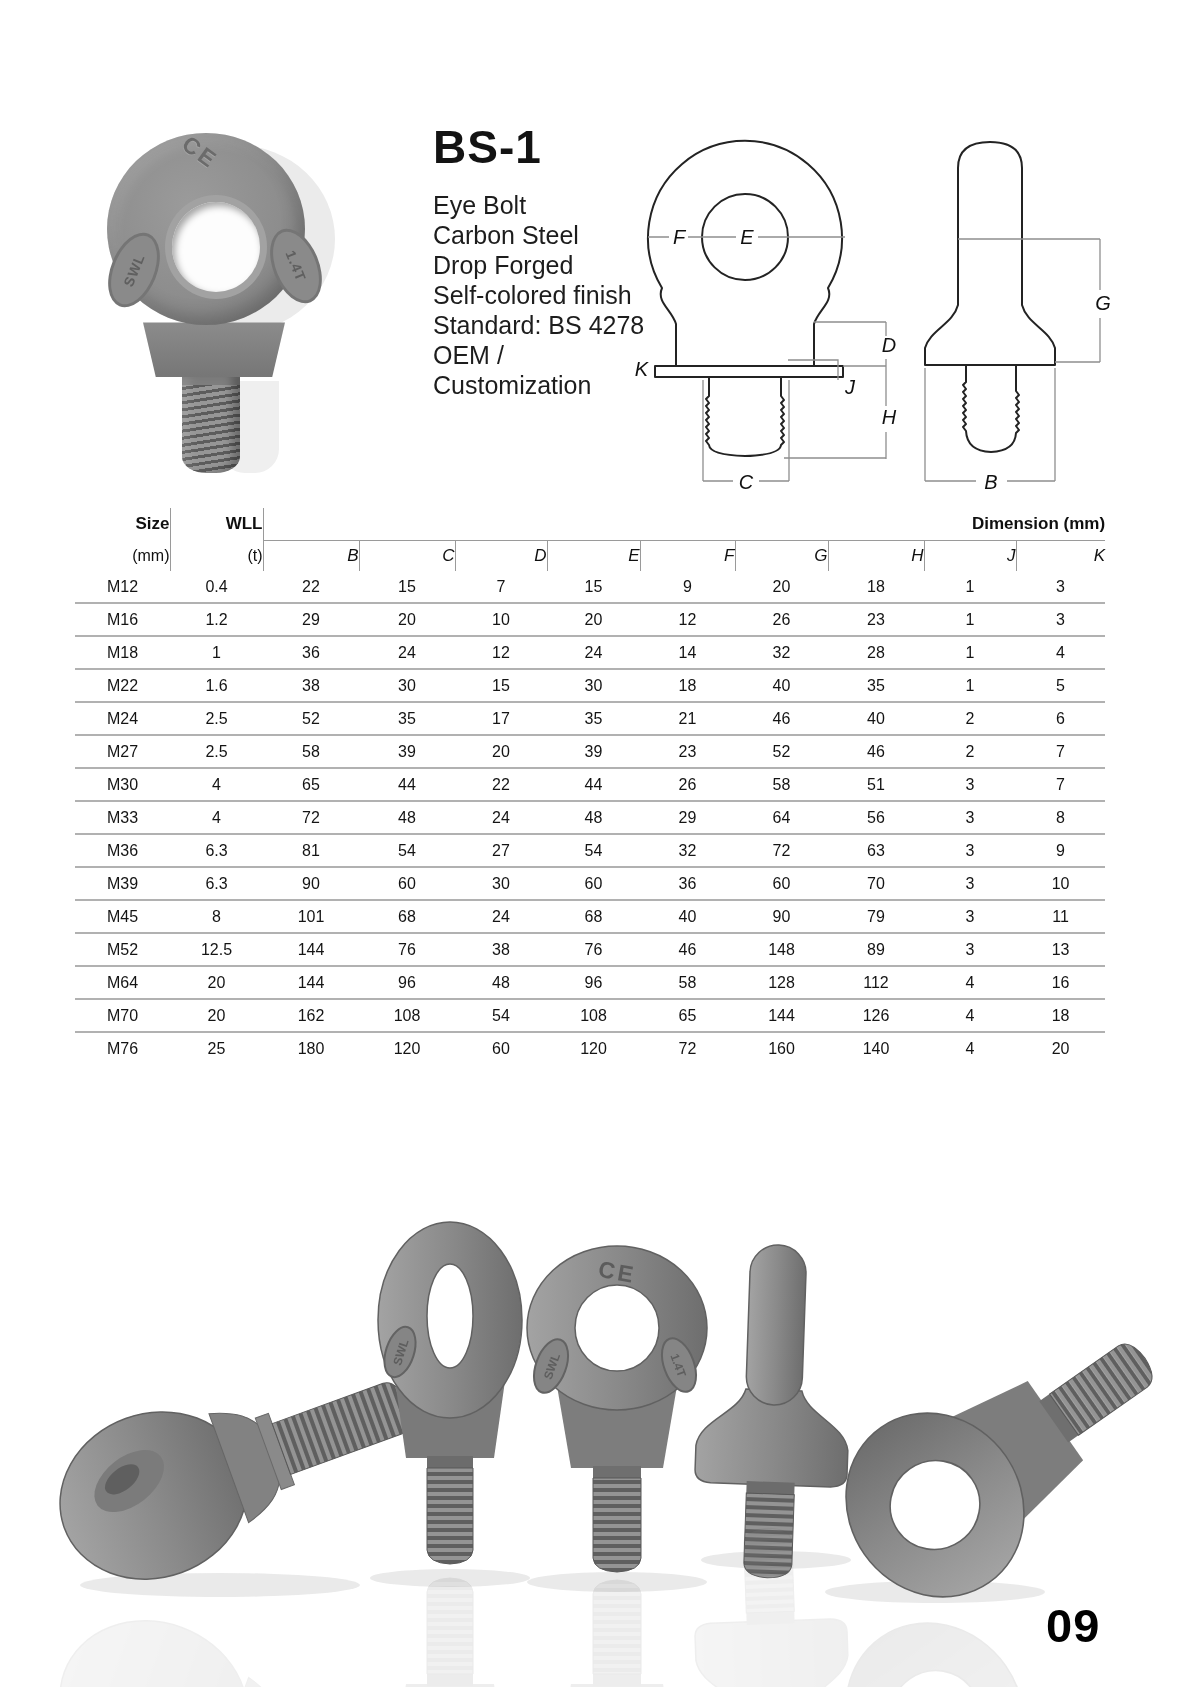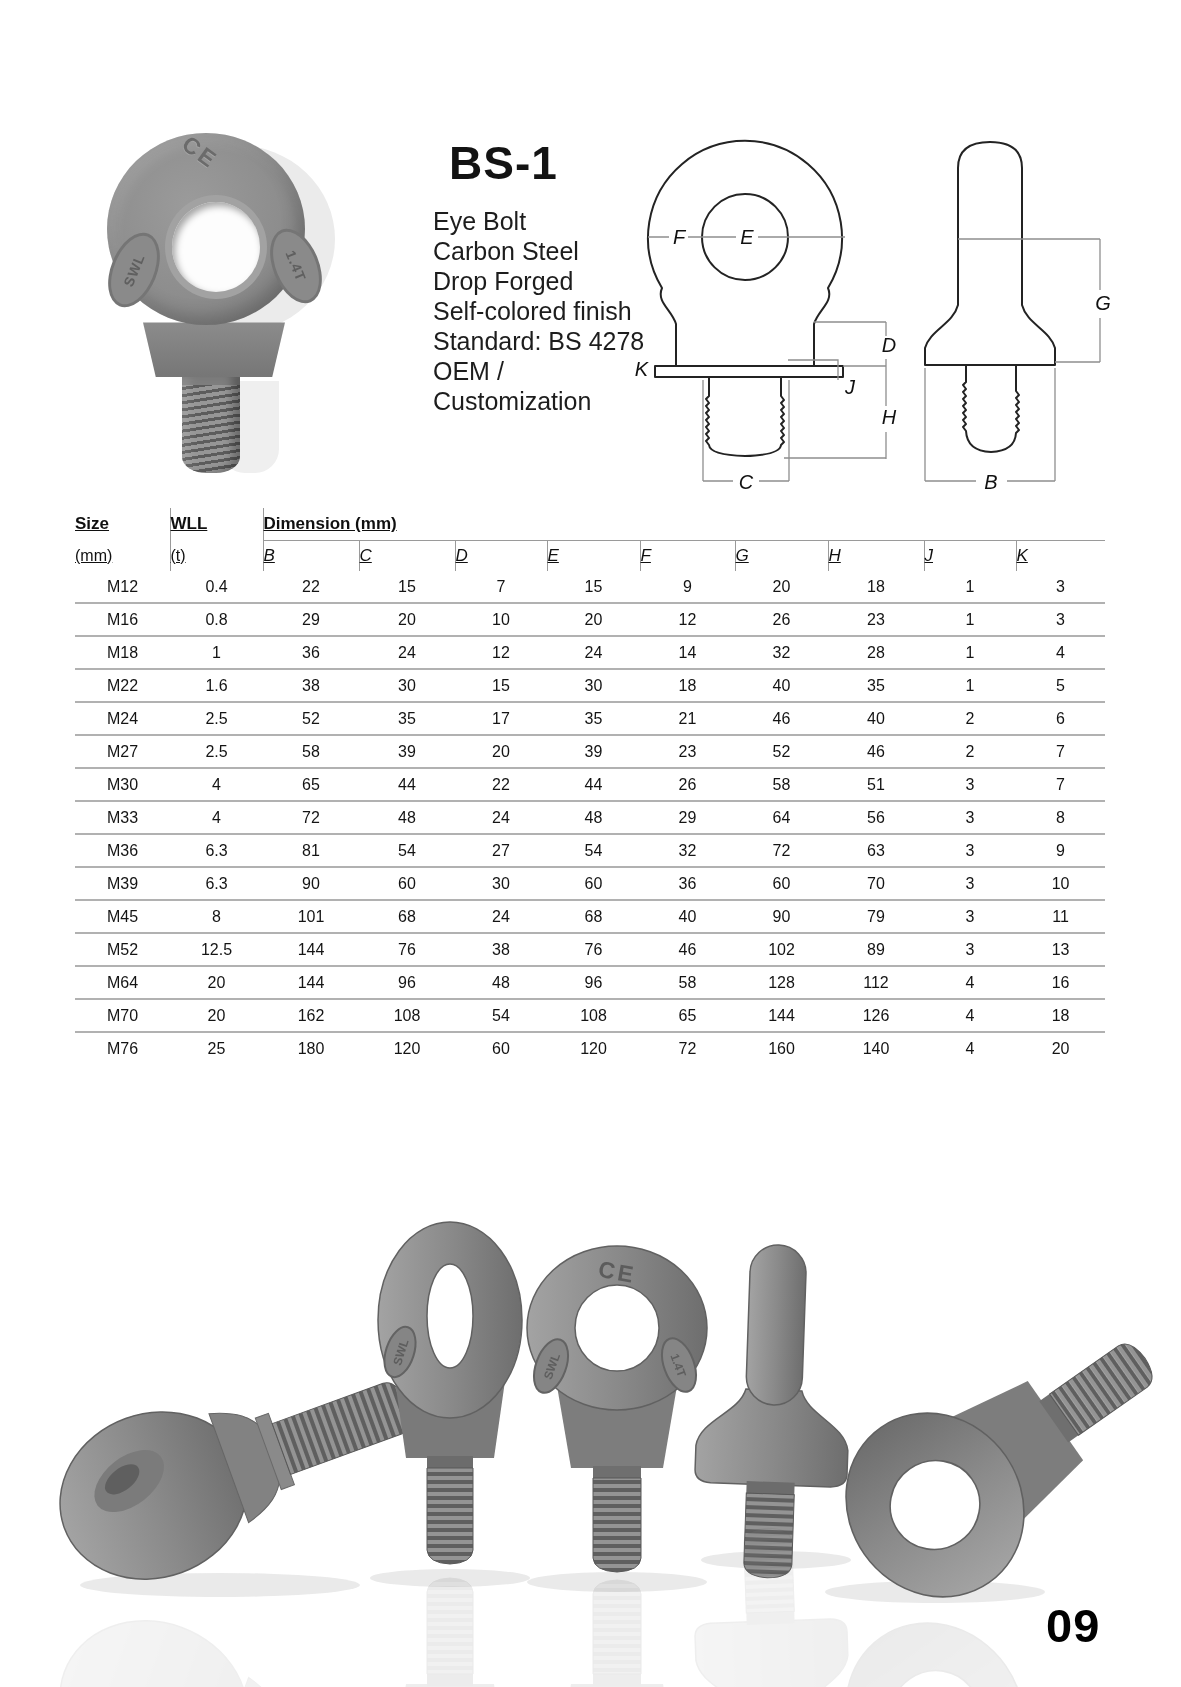--- a/index.html
+++ b/index.html
@@ -30,33 +30,33 @@
   .pad{width:40px;height:72px;border:3px solid #757575;border-radius:50%;background:#8a8a8a;
      display:flex;align-items:center;justify-content:center;}
   .pad span{font-size:14px;font-weight:bold;color:#5f5f5f;letter-spacing:1px;white-space:nowrap;}
   .pad-swl{left:26px;top:128px;transform:rotate(22deg);}
   .pad-swl span{transform:rotate(-90deg);}
   .pad-wll{left:188px;top:124px;transform:rotate(-22deg);}
   .pad-wll span{transform:rotate(90deg);}
 
   
   .title-block{position:absolute;left:433px;top:120px;width:220px;}
-  .model{font-size:46px;font-weight:600;letter-spacing:1px;margin:16px;color:#131313;}
+  .model{font-size:46px;font-weight:600;letter-spacing:1px;margin:0;color:#131313;}
   .desc{list-style:none;margin:16px 0 0;padding:0;font-size:25px;line-height:30px;color:#1d1d1d;}
 
   
   .drawing{position:absolute;left:580px;top:105px;}
   .drawing .outline{fill:#ffffff;stroke:#232323;stroke-width:2;stroke-linejoin:round;}
   .drawing .dim{stroke:#8f8f8f;stroke-width:1.3;fill:none;}
   .drawing text{font-family:"Liberation Sans",sans-serif;font-style:italic;font-size:20px;fill:#111;}
 
   
   .spec-table{position:absolute;left:75px;top:508px;width:1030px;}
   .spec-table table{border-collapse:collapse;width:100%;table-layout:fixed;}
-  .spec-table th{padding:0;vertical-align:middle;text-align:left;font-weight:bold;font-size:17px;color:#101010;text-decoration:underline;}
+  .spec-table th{padding:0;vertical-align:middle;text-align:right;font-weight:bold;font-size:17px;color:#101010;}
   .spec-table thead tr.r1 th{height:32px;}
   .spec-table thead tr.r2 th{height:30px;}
   .th-unit{font-weight:normal !important;font-size:16px !important;}
   .th-dim{font-weight:normal !important;font-style:italic;font-size:17px;border-left:1px solid #9a9a9a;}
   .sep-r{border-right:1px solid #9a9a9a;}
   .group-th{border-bottom:1.5px solid #9a9a9a;}
   .spec-table tbody td{height:29px;text-align:center;font-size:16px;color:#141414;
      border-bottom:2px solid #b1b1b1;}
   .spec-table tbody tr:last-child td{border-bottom:none;}
 
@@ -178,21 +178,21 @@
             <td>7</td>
             <td>15</td>
             <td>9</td>
             <td>20</td>
             <td>18</td>
             <td>1</td>
             <td>3</td>
           </tr>
           <tr>
             <td>M16</td>
-            <td>0.8</td>
+            <td>1.2</td>
             <td>29</td>
             <td>20</td>
             <td>10</td>
             <td>20</td>
             <td>12</td>
             <td>26</td>
             <td>23</td>
             <td>1</td>
             <td>3</td>
           </tr>
@@ -314,21 +314,21 @@
             <td>11</td>
           </tr>
           <tr>
             <td>M52</td>
             <td>12.5</td>
             <td>144</td>
             <td>76</td>
             <td>38</td>
             <td>76</td>
             <td>46</td>
-            <td>102</td>
+            <td>148</td>
             <td>89</td>
             <td>3</td>
             <td>13</td>
           </tr>
           <tr>
             <td>M64</td>
             <td>20</td>
             <td>144</td>
             <td>96</td>
             <td>48</td>

